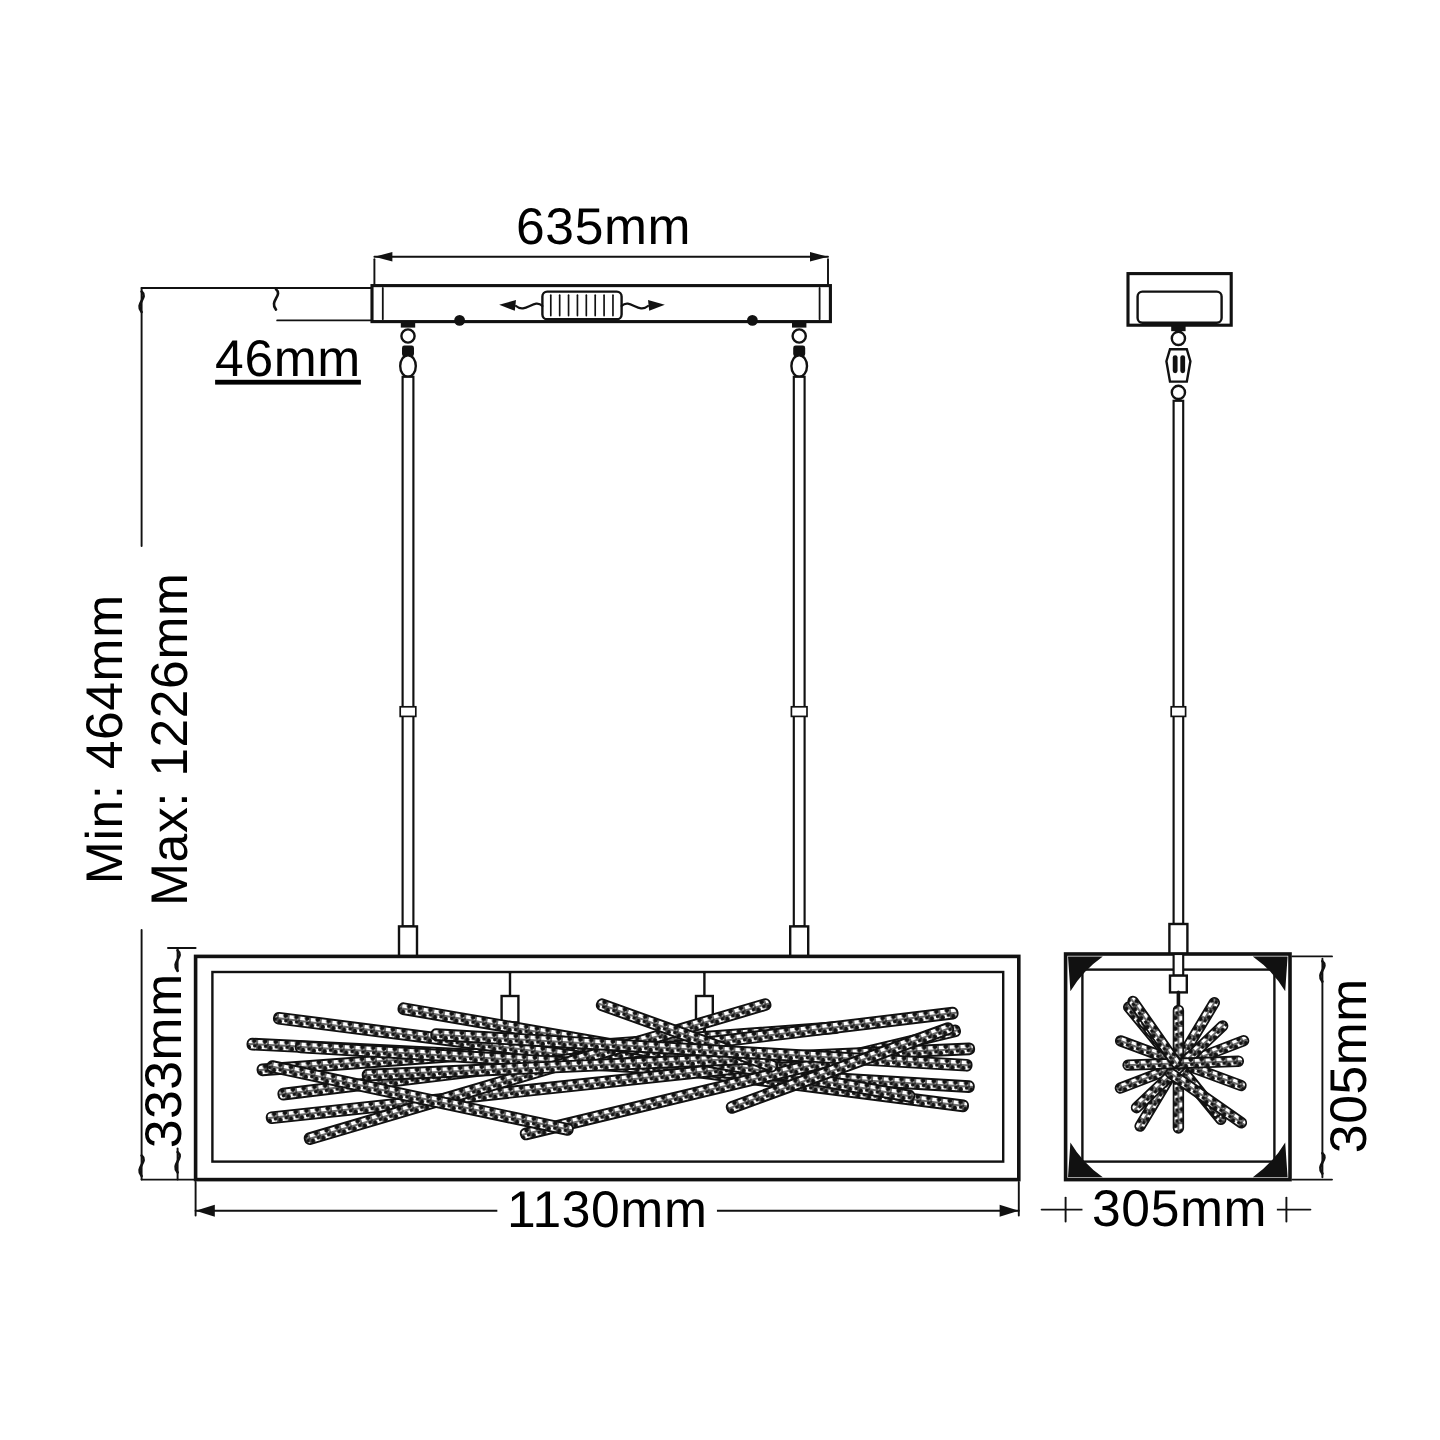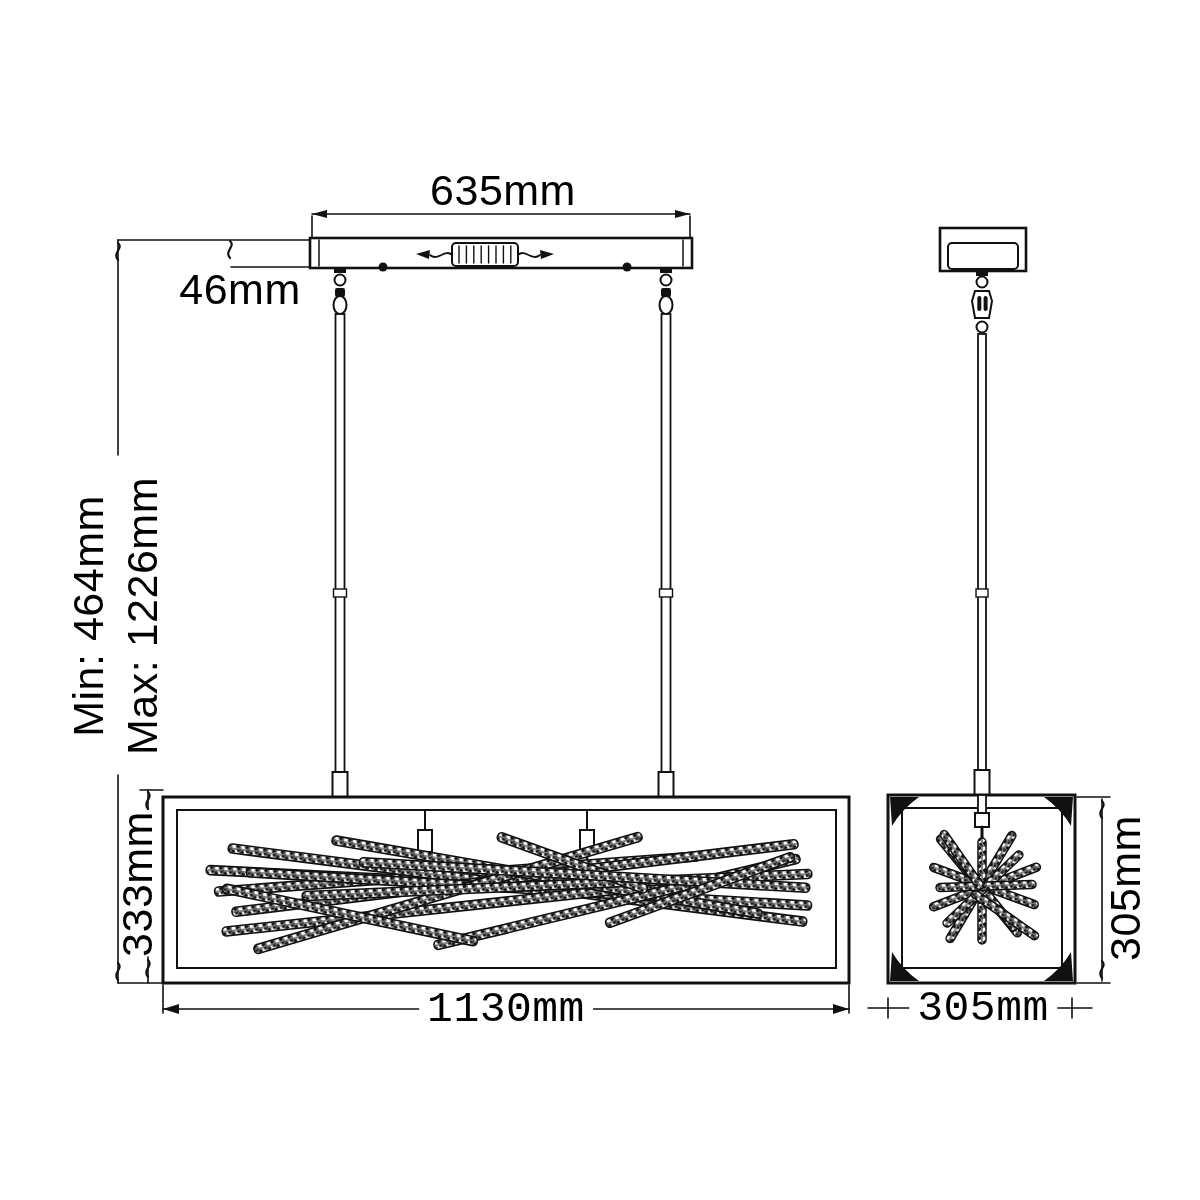--- a/index.html
+++ b/index.html
@@ -2,21 +2,21 @@
 <html><head>
 <meta charset="utf-8">
 <style>
   html,body{margin:0;padding:0;background:#ffffff;}
   #canvas{position:relative;width:1148px;height:1200px;background:#ffffff;overflow:hidden;
           font-family:"Liberation Sans",sans-serif;}
   #drawing{position:absolute;left:0;top:0;}
   .label{position:absolute;font:400 43px/1 "Liberation Sans",sans-serif;color:#000;
          white-space:nowrap;transform:translate(-50%,-50%);letter-spacing:0.5px;}
   .label.rot{transform:translate(-50%,-50%) rotate(-90deg);}
-  .label.mask{background:#ffffff;padding:0 8px;font-family:Liberation Mono, monospace;}
+  .label.mask{background:#ffffff;padding:0 8px;}
 </style>
 </head>
 <body>
 
 <div id="canvas">
 
 <svg id="drawing" width="1200" height="1200" viewBox="0 0 1200 1200" fill="none" stroke="#111" stroke-linecap="round">
   <defs>
     <pattern id="hammer" patternUnits="userSpaceOnUse" width="9" height="9">
       <rect width="9" height="9" fill="#ffffff"></rect>
@@ -249,21 +249,21 @@
     <g transform="translate(962 860) rotate(55)">
           <rect x="-35" y="-4" width="70" height="8" rx="4" fill="url(#hammer)"></rect>
         </g>
     <g transform="translate(1005 915) rotate(35)">
           <rect x="-40" y="-4" width="80" height="8" rx="4" fill="url(#hammer)"></rect>
         </g>
   </g>
 </svg>
 
 <div class="label" style="left:503px;top:190px;">635mm</div>
-<div class="label" style="left:240px;top:289px;">46mm</div>
+<div class="label" style="left:240px;top:300px;text-decoration:underline;">46mm</div>
 <div class="label rot" style="left:88px;top:616px;">Min: 464mm</div>
 <div class="label rot" style="left:142px;top:616px;">Max: 1226mm</div>
 <div class="label rot" style="left:137px;top:884px;">333mm</div>
 <div class="label mask" style="left:506px;top:1009px;">1130mm</div>
 <div class="label rot" style="left:1125px;top:888px;">305mm</div>
 <div class="label mask" style="left:983px;top:1008px;">305mm</div>
 
 </div>
 
 </body></html>

